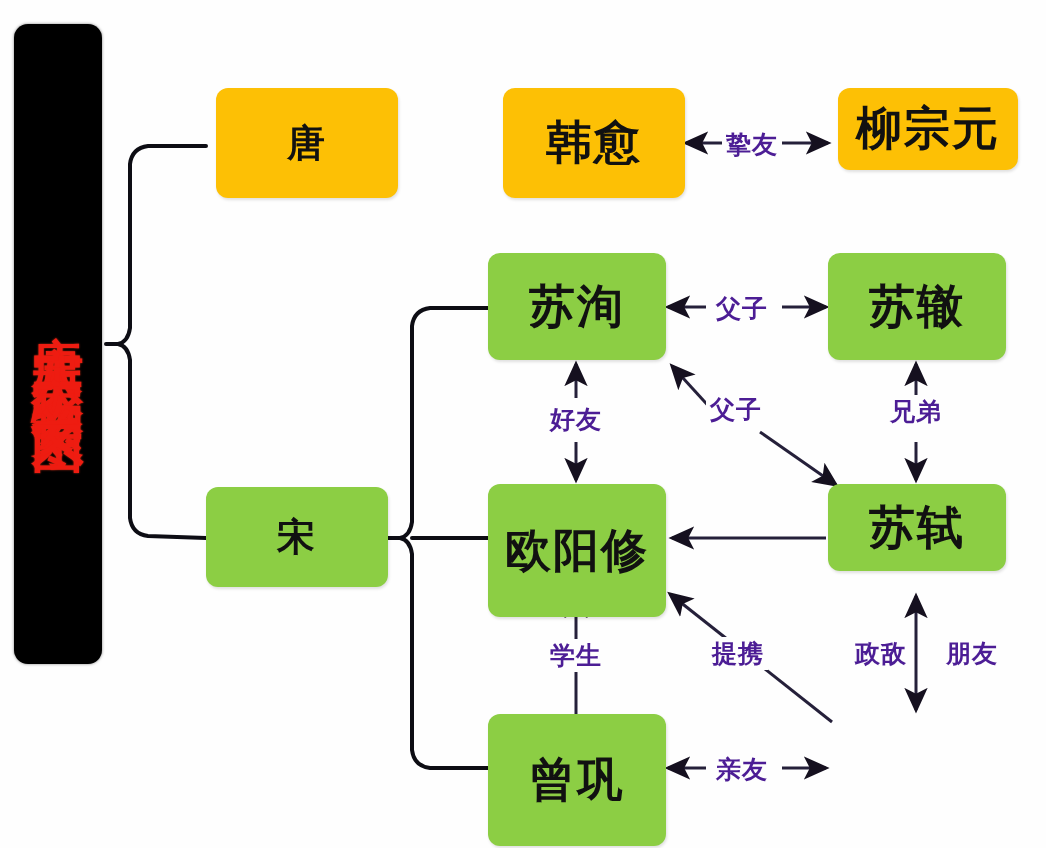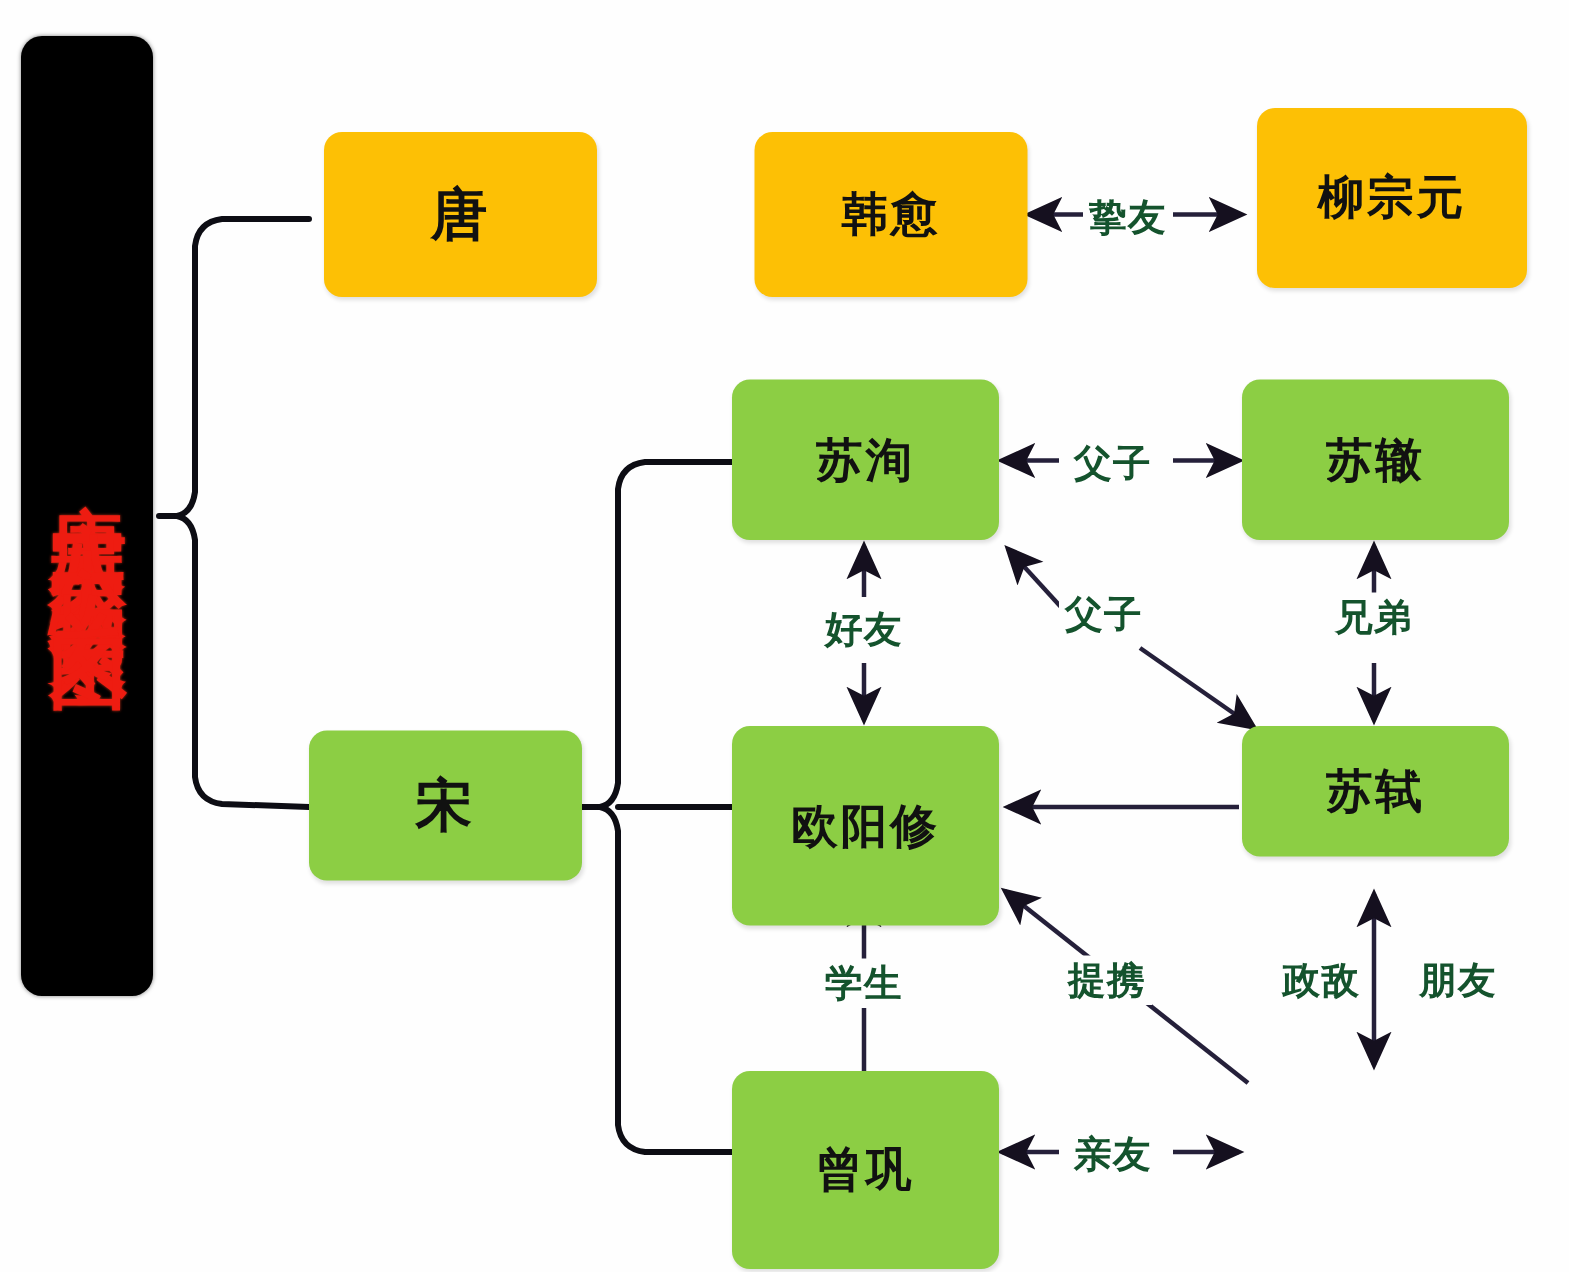--- a/index.html
+++ b/index.html
@@ -55,21 +55,21 @@
     color: #111111;
     font-family: "DejaVu Sans", "Liberation Sans", sans-serif;
     box-sizing: border-box;
     box-shadow: 1px 2px 3px rgba(0,0,0,0.12);
     letter-spacing: 2px;
   }
   .node.era {
     font-size: 38px;
   }
   .node.person {
-    font-size: 31px;
+    font-size: 46px;
   }
   .node.tang   { background: #fdc005; }
   .node.song   { background: #8cce44; }
   
   #wires {
     position: absolute;
     left: 0;
     top: 0;
     width: 1046px;
     height: 848px;
@@ -85,21 +85,21 @@
   .arrow-line {
     stroke: #25203a;
     stroke-width: 3;
     fill: none;
   }
   
   .edge-label {
     position: absolute;
     font-size: 25px;
     font-weight: bold;
-    color: #14532d;
+    color: #4c1d95;
     font-family: "DejaVu Sans", "Liberation Sans", sans-serif;
     white-space: nowrap;
     background: #fefefe;
     padding: 0 4px;
     letter-spacing: 1px;
   }
 </style>
 </head>
 <body>
 
@@ -179,21 +179,21 @@
       <line class="arrow-line" x1="782" y1="768" x2="826" y2="768" marker-end="url(#ah)"></line>
     </g>
   </svg>
 
   <div class="node era tang" style="left:216px; top:88px; width:182px; height:110px;">唐</div>
 
   <div class="node era song" style="left:206px; top:487px; width:182px; height:100px;">宋</div>
 
   <div class="node person tang" style="left:503px; top:88px; width:182px; height:110px;">韩愈</div>
 
-  <div class="node person tang" style="left:838px; top:72px; width:180px; height:120px;font-family:Liberation Mono, monospace;">柳宗元</div>
+  <div class="node person tang" style="left:838px; top:88px; width:180px; height:82px;font-family:Liberation Mono, monospace;">柳宗元</div>
 
   <div class="node person song" style="left:488px; top:253px; width:178px; height:107px;">苏洵</div>
 
   <div class="node person song" style="left:828px; top:253px; width:178px; height:107px;">苏辙</div>
 
   <div class="node person song" style="left:488px; top:484px; width:178px; height:133px;">欧阳修</div>
 
   <div class="node person song" style="left:828px; top:484px; width:178px; height:87px;">苏轼</div>
 
   <div class="node person song" style="left:488px; top:714px; width:178px; height:132px;">曾巩</div>

